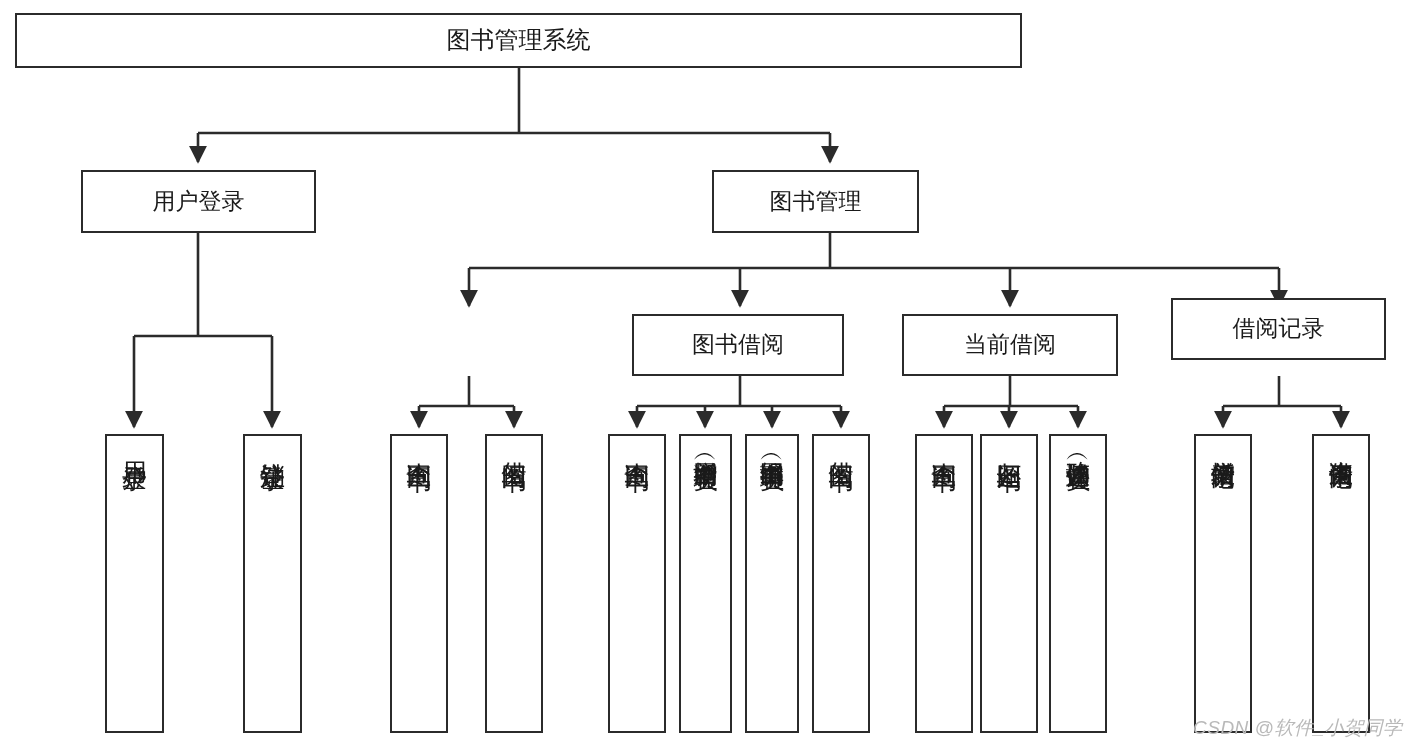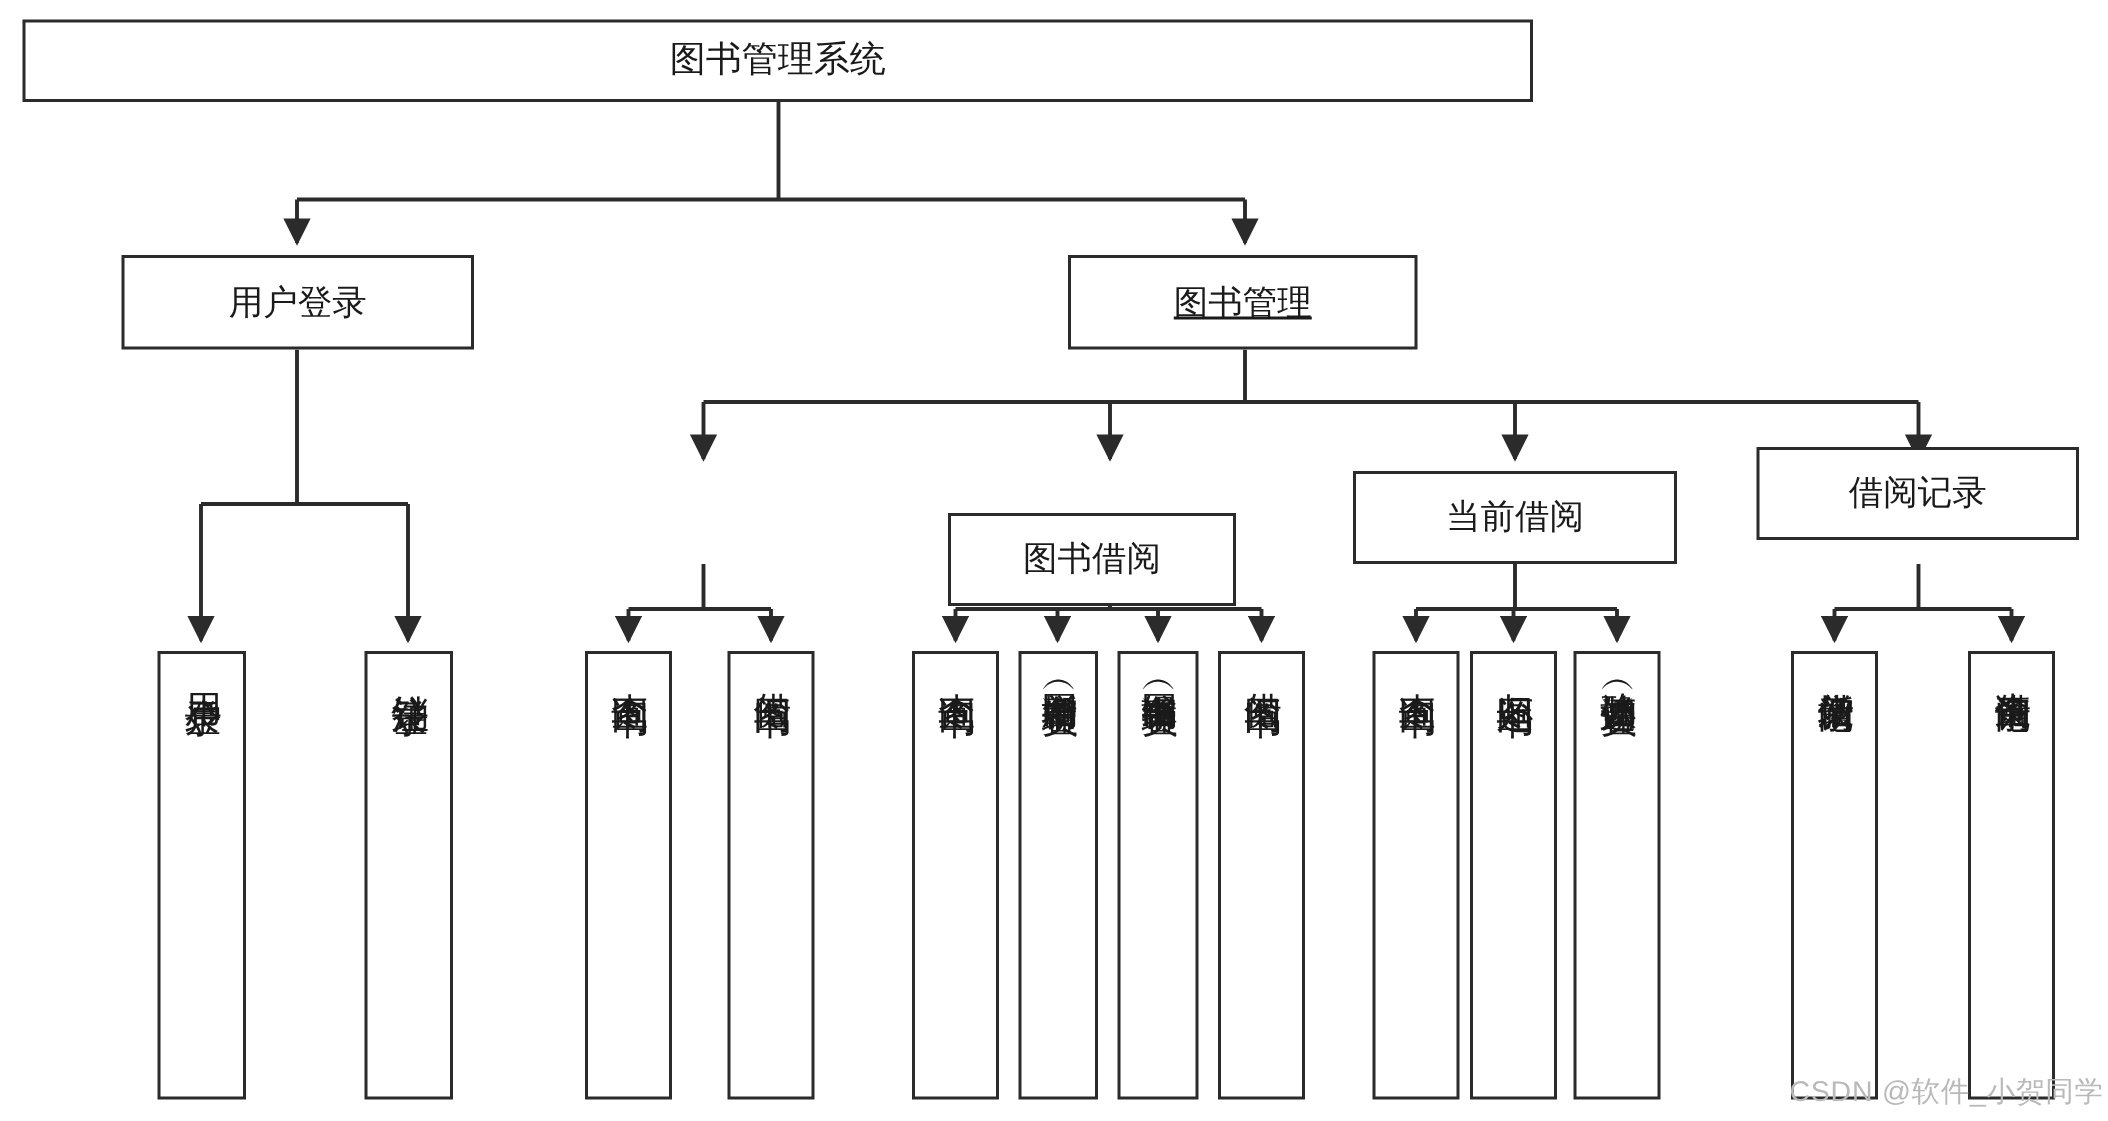--- a/index.html
+++ b/index.html
@@ -132,25 +132,25 @@
     </g>
   </svg>
 
   <div class="node horiz root" style="left:15px; top:13px; width:1007px; height:55px;">
     <span class="label">图书管理系统</span>
   </div>
 
   <div class="node horiz" style="left:81px; top:170px; width:235px; height:63px;">
     <span class="label">用户登录</span>
   </div>
-  <div class="node horiz" style="left:712px; top:170px; width:233px; height:63px;text-decoration:underline;">
+  <div class="node horiz" style="left:712px; top:170px; width:207px; height:63px;">
     <span class="label">图书管理</span>
   </div>
 
-  <div class="node horiz" style="left:632px; top:314px; width:192px; height:62px;margin-top:28px;">
+  <div class="node horiz" style="left:632px; top:314px; width:212px; height:62px;">
     <span class="label">图书借阅</span>
   </div>
   <div class="node horiz" style="left:902px; top:314px; width:216px; height:62px;">
     <span class="label">当前借阅</span>
   </div>
   <div class="node horiz" style="left:1171px; top:298px; width:215px; height:62px;">
     <span class="label">借阅记录</span>
   </div>
 
   <div class="node vert" style="left:105px; top:434px; width:59px; height:299px;">
@@ -190,15 +190,15 @@
     <span class="label">确认归还（管理员）</span>
   </div>
 
   <div class="node vert tall-text" style="left:1194px; top:434px; width:58px; height:299px;">
     <span class="label">新增借阅记录</span>
   </div>
   <div class="node vert tall-text" style="left:1312px; top:434px; width:58px; height:299px;">
     <span class="label">查询借阅记录</span>
   </div>
 
-  <div class="watermark" style="left:1193px; top:715px;">CSDN @软件_小贺同学</div>
+  <div class="watermark" style="left:1193px; top:715px;font-style:italic;">CSDN @软件_小贺同学</div>
 
 </div>
 
 </body></html>

